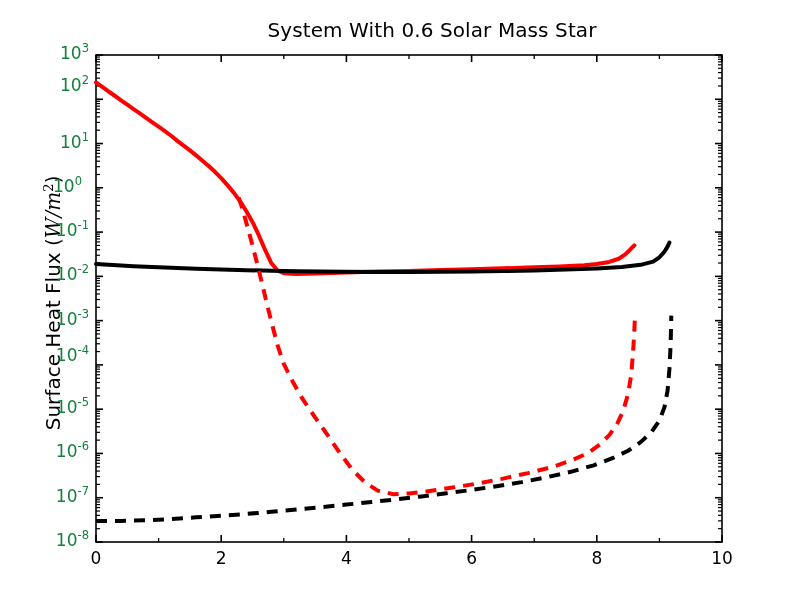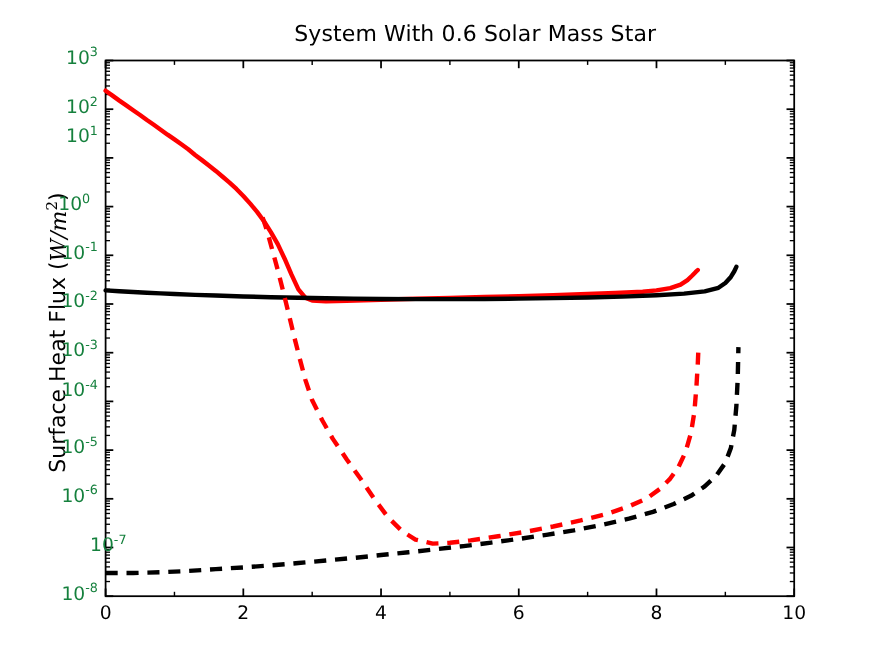--- a/index.html
+++ b/index.html
@@ -322,30 +322,30 @@
     <g id="grp-series">
         <path d="M96.00,82.44L102.26,86.93L108.52,91.48L114.78,95.77L121.04,100.26L127.30,104.55L133.56,109.09L139.82,113.39L146.08,117.88L152.34,122.42L158.60,126.71L164.86,131.20L171.12,135.75L177.38,140.86L183.64,145.57L189.90,150.40L196.16,155.39L202.42,160.69L208.68,166.06L214.94,171.80L221.20,178.19L227.46,185.13L233.72,192.60L239.98,201.15L246.24,210.97L252.50,221.89L258.76,235.22L265.02,249.71L271.28,263.04L277.54,270.59L283.80,273.18L296.32,274.01L315.10,273.51L346.40,272.54L377.70,271.62L409.00,270.88L440.30,270.03L471.60,269.22L502.90,268.31L534.20,267.33L559.24,266.39L584.28,265.17L596.80,264.02L609.32,261.92L618.71,258.75L624.97,254.61L629.35,250.44L632.48,247.23L634.36,245.42" fill="none" stroke="#FF0000" stroke-width="4" stroke-linecap="round" stroke-linejoin="round"></path>
         <path d="M96.00,264.02L108.52,264.74L121.04,265.49L133.56,266.16L146.08,266.74L158.60,267.33L177.38,268.06L196.16,268.70L221.20,269.49L246.24,270.17L271.28,270.74L296.32,271.17L321.36,271.47L346.40,271.77L377.70,271.92L409.00,271.92L440.30,271.77L471.60,271.47L502.90,271.03L534.20,270.45L565.50,269.62L596.80,268.44L621.84,266.97L640.62,264.85L653.14,261.65L659.40,257.27L664.41,251.73L667.54,246.61L669.42,242.56" fill="none" stroke="#000000" stroke-width="4" stroke-linecap="round" stroke-linejoin="round"></path>
         <path d="M238.73,197.64L243.11,210.97L247.49,227.05L252.50,245.42L257.51,265.06L262.52,285.56L267.52,306.37L272.53,326.17L277.54,345.11L283.80,363.97L293.19,382.53L302.58,398.98L315.10,417.46L327.62,435.08L340.14,453.45L352.66,470.13L365.18,482.57L377.70,490.58L393.35,494.22L409.00,493.44L427.78,491.26L452.82,487.52L477.86,483.46L502.90,478.63L527.94,473.10L552.98,466.78L571.76,460.31L587.41,453.45L599.93,444.42L609.32,435.08L616.83,424.54L623.09,411.21L628.10,394.02L631.23,374.73L633.11,351.58L634.36,330.46L634.99,315.59" fill="none" stroke="#FF0000" stroke-width="4" stroke-linecap="butt" stroke-linejoin="round" stroke-dasharray="11,8"></path>
         <path d="M96.00,520.88L121.04,520.88L146.08,520.25L171.12,519.04L196.16,517.37L221.20,515.83L246.24,513.95L271.28,511.84L296.32,509.57L321.36,507.23L346.40,504.59L371.44,502.02L396.48,499.33L421.52,496.43L446.56,493.28L471.60,489.93L496.64,486.21L521.68,482.14L546.72,477.26L571.76,471.56L593.67,465.30L612.45,458.23L628.10,450.77L640.62,442.15L651.26,432.33L659.40,420.68L664.41,407.35L667.54,390.81L669.42,369.20L670.67,343.79L671.29,315.59" fill="none" stroke="#000000" stroke-width="4" stroke-linecap="butt" stroke-linejoin="round" stroke-dasharray="11,8"></path>
       </g>
   </svg>
 
   <div id="ytick-labels">
       <div class="ytick-label" style="right: 711px; top: 530px;"><span>10</span><sup>-8</sup></div>
-      <div class="ytick-label" style="right: 685px; top: 485.727px;"><span>10</span><sup>-7</sup></div>
+      <div class="ytick-label" style="right: 711px; top: 485.727px;"><span>10</span><sup>-7</sup></div>
       <div class="ytick-label" style="right: 711px; top: 441.455px;"><span>10</span><sup>-6</sup></div>
       <div class="ytick-label" style="right: 711px; top: 397.182px;"><span>10</span><sup>-5</sup></div>
       <div class="ytick-label" style="right: 711px; top: 345px; text-align: center;"><span>10</span><sup>-4</sup></div>
       <div class="ytick-label" style="right: 711px; top: 308.636px; margin-left: 28px;"><span>10</span><sup>-3</sup></div>
       <div class="ytick-label" style="right: 711px; top: 264.364px;"><span>10</span><sup>-2</sup></div>
       <div class="ytick-label" style="right: 711px; top: 220.091px;"><span>10</span><sup>-1</sup></div>
       <div class="ytick-label" style="right: 718px; top: 175.818px;"><span>10</span><sup>0</sup></div>
-      <div class="ytick-label" style="right: 711px; top: 114px;"><span>10</span><sup>1</sup></div>
-      <div class="ytick-label" style="right: 711px; top: 88px;"><span>10</span><sup>2</sup></div>
+      <div class="ytick-label" style="right: 711px; top: 132px;"><span>10</span><sup>1</sup></div>
+      <div class="ytick-label" style="right: 711px; top: 75px;"><span>10</span><sup>2</sup></div>
       <div class="ytick-label" style="right: 711px; top: 43px;"><span>10</span><sup>3</sup></div>
     </div>
   <div id="xtick-labels">
       <div class="xtick-label" style="left: 66px; width: 60px; top: 548px;">0</div>
       <div class="xtick-label" style="left: 191.2px; width: 60px; top: 548px;">2</div>
       <div class="xtick-label" style="left: 316.4px; width: 60px; top: 548px;">4</div>
       <div class="xtick-label" style="left: 441.6px; width: 60px; top: 548px;">6</div>
       <div class="xtick-label" style="left: 566.8px; width: 60px; top: 548px;">8</div>
       <div class="xtick-label" style="left: 692px; width: 60px; top: 548px;">10</div>
     </div>

